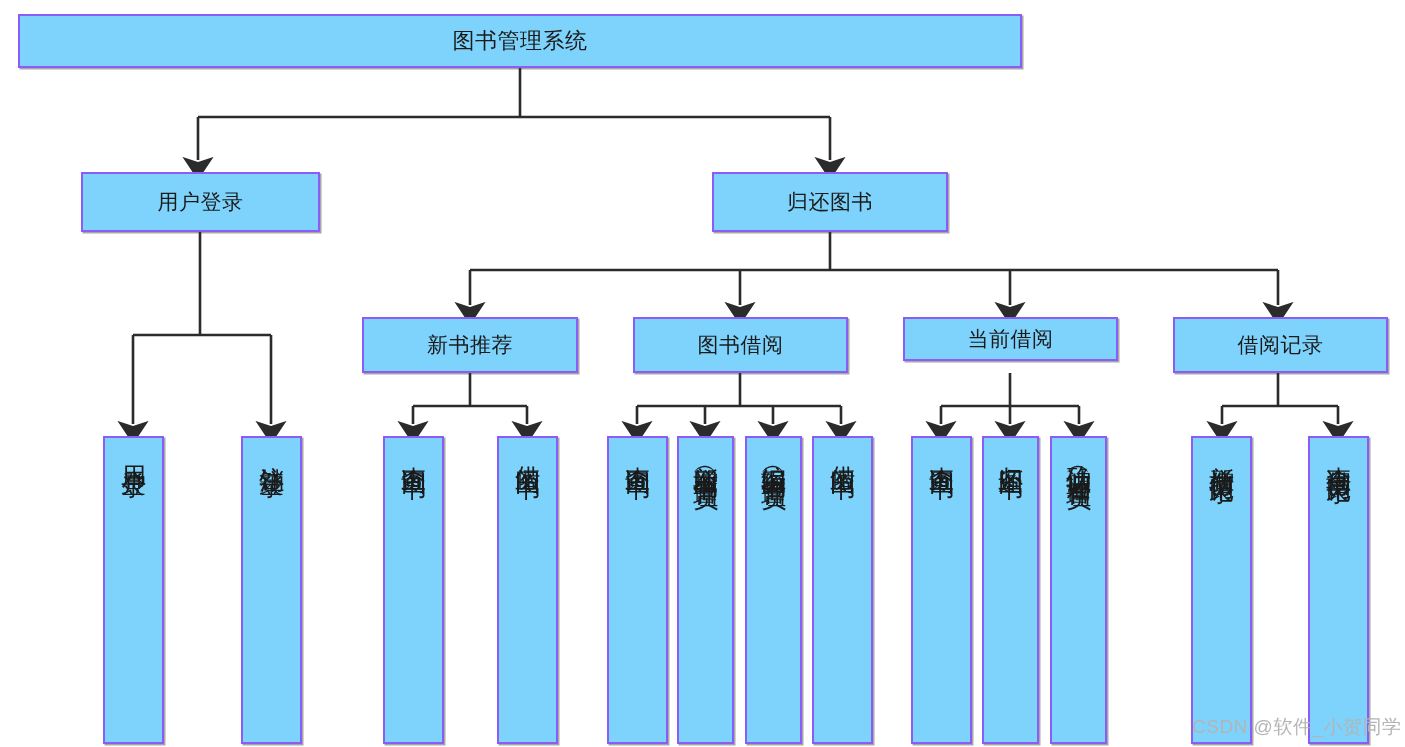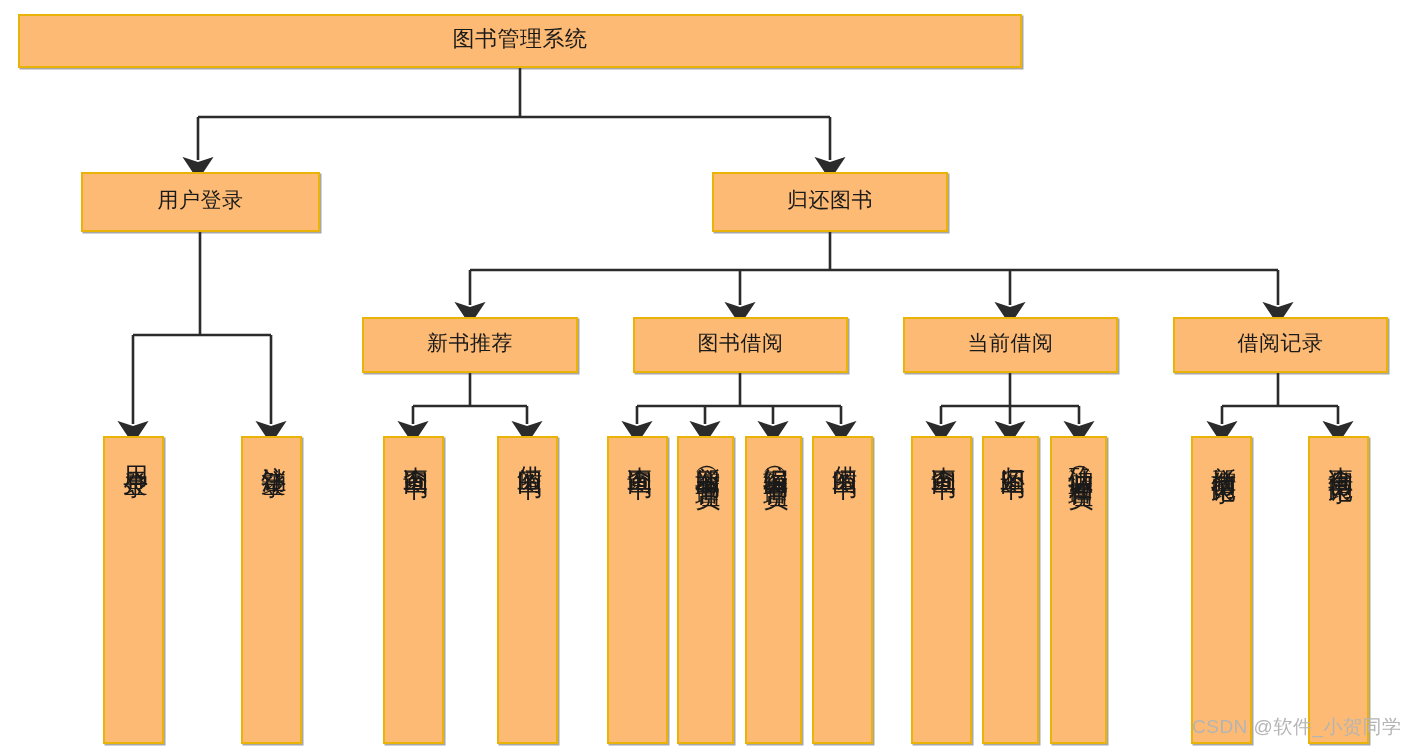--- a/index.html
+++ b/index.html
@@ -19,28 +19,27 @@
     position: absolute;
     left: 0;
     top: 0;
     width: 1405px;
     height: 747px;
     pointer-events: none;
   }
   .node {
     position: absolute;
     box-sizing: border-box;
-    border: 2px solid #eab308;
-    background: #fdba74;
+    border: 2px solid #8b5cf6;
+    background: #7dd3fc;
     color: #1a1a1a;
     display: flex;
     align-items: center;
     justify-content: center;
     box-shadow: 1.5px 1.5px 0 rgba(60,60,60,0.45);
-    font-family: Liberation Mono, monospace;
   }
   .node .lbl {
     display: block;
     line-height: 1.18;
     letter-spacing: 0.5px;
   }
   .node.horiz .lbl {
     font-size: 21px;
     white-space: nowrap;
   }
@@ -130,21 +129,21 @@
   <div class="node horiz" style="left:712px; top:172px; width:236px; height:60px;">
     <span class="lbl">归还图书</span>
   </div>
 
   <div class="node horiz" style="left:633px; top:317px; width:215px; height:56px;">
     <span class="lbl">图书借阅</span>
   </div>
   <div class="node horiz" style="left:362px; top:317px; width:216px; height:56px;">
     <span class="lbl">新书推荐</span>
   </div>
-  <div class="node horiz" style="left:903px; top:317px; width:215px; height:56px;">
+  <div class="node horiz" style="left:903px; top:317px; width:215px; height:44px;">
     <span class="lbl">当前借阅</span>
   </div>
   <div class="node horiz" style="left:1173px; top:317px; width:215px; height:56px;text-align:center;">
     <span class="lbl">借阅记录</span>
   </div>
 
   <div class="node vert" style="left:103px; top:436px; width:61px; height:308px;">
     <span class="lbl">用户登录</span>
   </div>
   <div class="node vert" style="left:241px; top:436px; width:61px; height:308px;">

